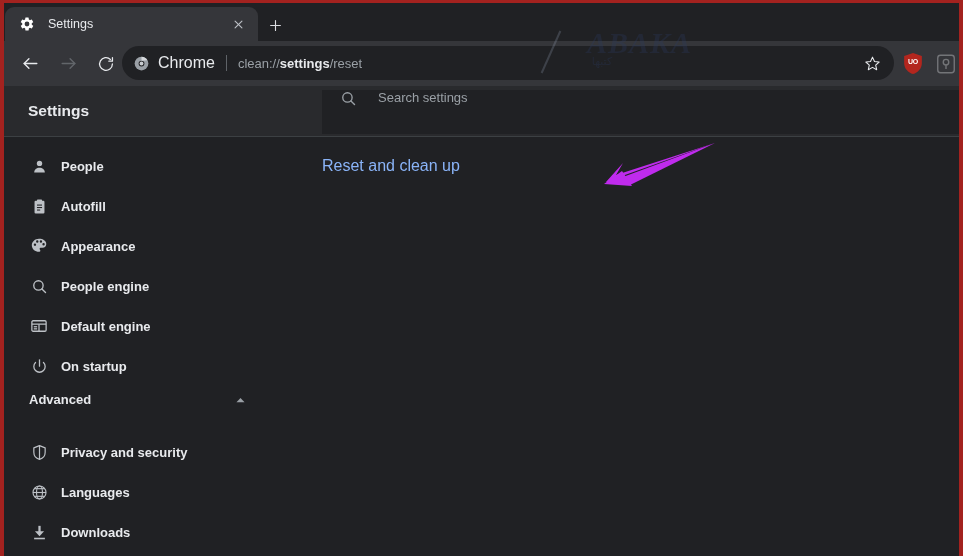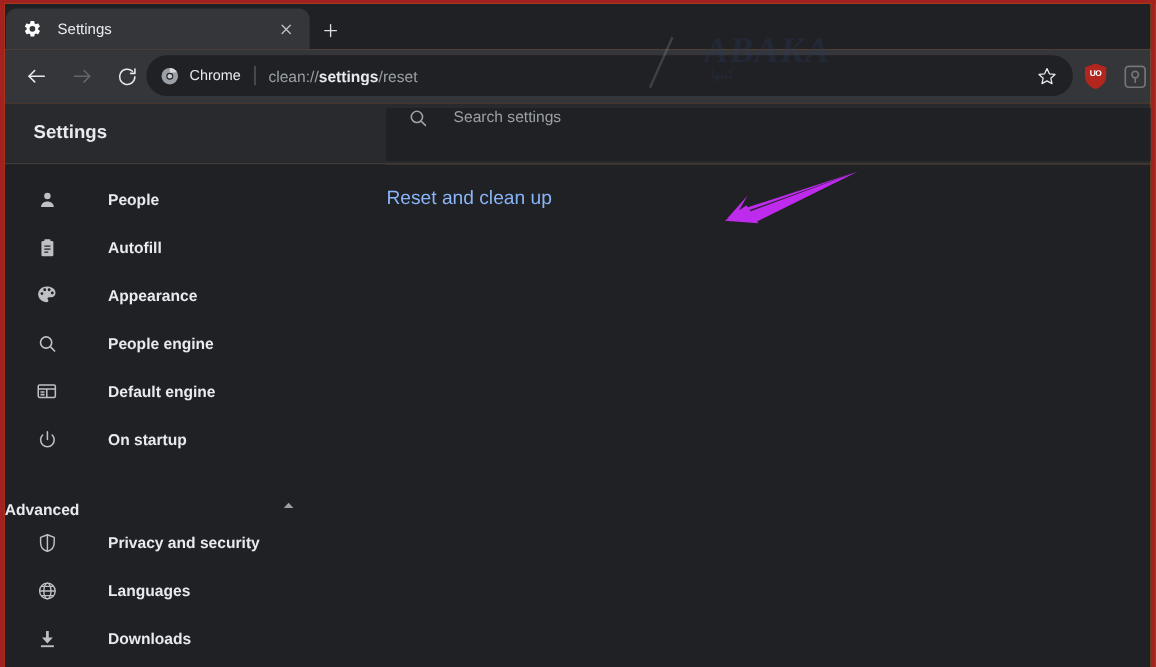--- a/index.html
+++ b/index.html
@@ -12,21 +12,21 @@
   }
 
   
   #window {
     position: absolute;
     left: 0; top: 0;
     width: 963px; height: 556px;
     border-left: 4px solid #a3221f;
     border-right: 4px solid #a3221f;
     border-top: 3px solid #a3221f;
-    background: #f97316;
+    background: #fef9c3;
     overflow: hidden;
   }
 
   
   #tabstrip {
     position: relative;
     height: 38px;
     background: #202124;
   }
   #tab-settings {
@@ -89,21 +89,21 @@
     background: #202124;
     border-radius: 17px;
     display: flex; align-items: center;
     padding: 0 6px 0 12px;
   }
   #chrome-chip { display: flex; align-items: center; flex: 0 0 auto; }
   #chrome-icon { width: 15px; height: 15px; flex: 0 0 15px; }
   #chrome-label {
     margin-left: 9px;
     color: #e8eaed;
-    font-size: 12px;
+    font-size: 16px;
   }
   #omni-sep {
     width: 1px; height: 16px;
     background: #5f6368;
     margin: 0 11px;
     flex: 0 0 1px;
   }
   #omni-url {
     flex: 1 1 auto;
     color: #9aa0a6;
@@ -221,28 +221,29 @@
   .nav-item {
     height: 40px;
     display: flex; align-items: center;
     padding-left: 25px;
   }
   .nav-item .icon {
     width: 20px; height: 20px; flex: 0 0 20px;
     display: flex; align-items: center; justify-content: center;
   }
   .nav-item .label {
-    margin-left: 41px;
+    margin-left: 12px;
     color: #e8eaed;
     font-size: 13px;
     font-weight: bold;
   }
   #advanced-row {
     height: 40px;
-    display: flex; align-items: flex-end;
+    display: flex; align-items: flex-start;
+    padding-left: 25px;
     padding-right: 75px;
     margin-top: 6px;
   }
   #advanced-row .label {
     color: #e8eaed;
     font-size: 13px;
     font-weight: bold;
     flex: 1 1 auto;
   }
   #advanced-row .chev { flex: 0 0 12px; }

